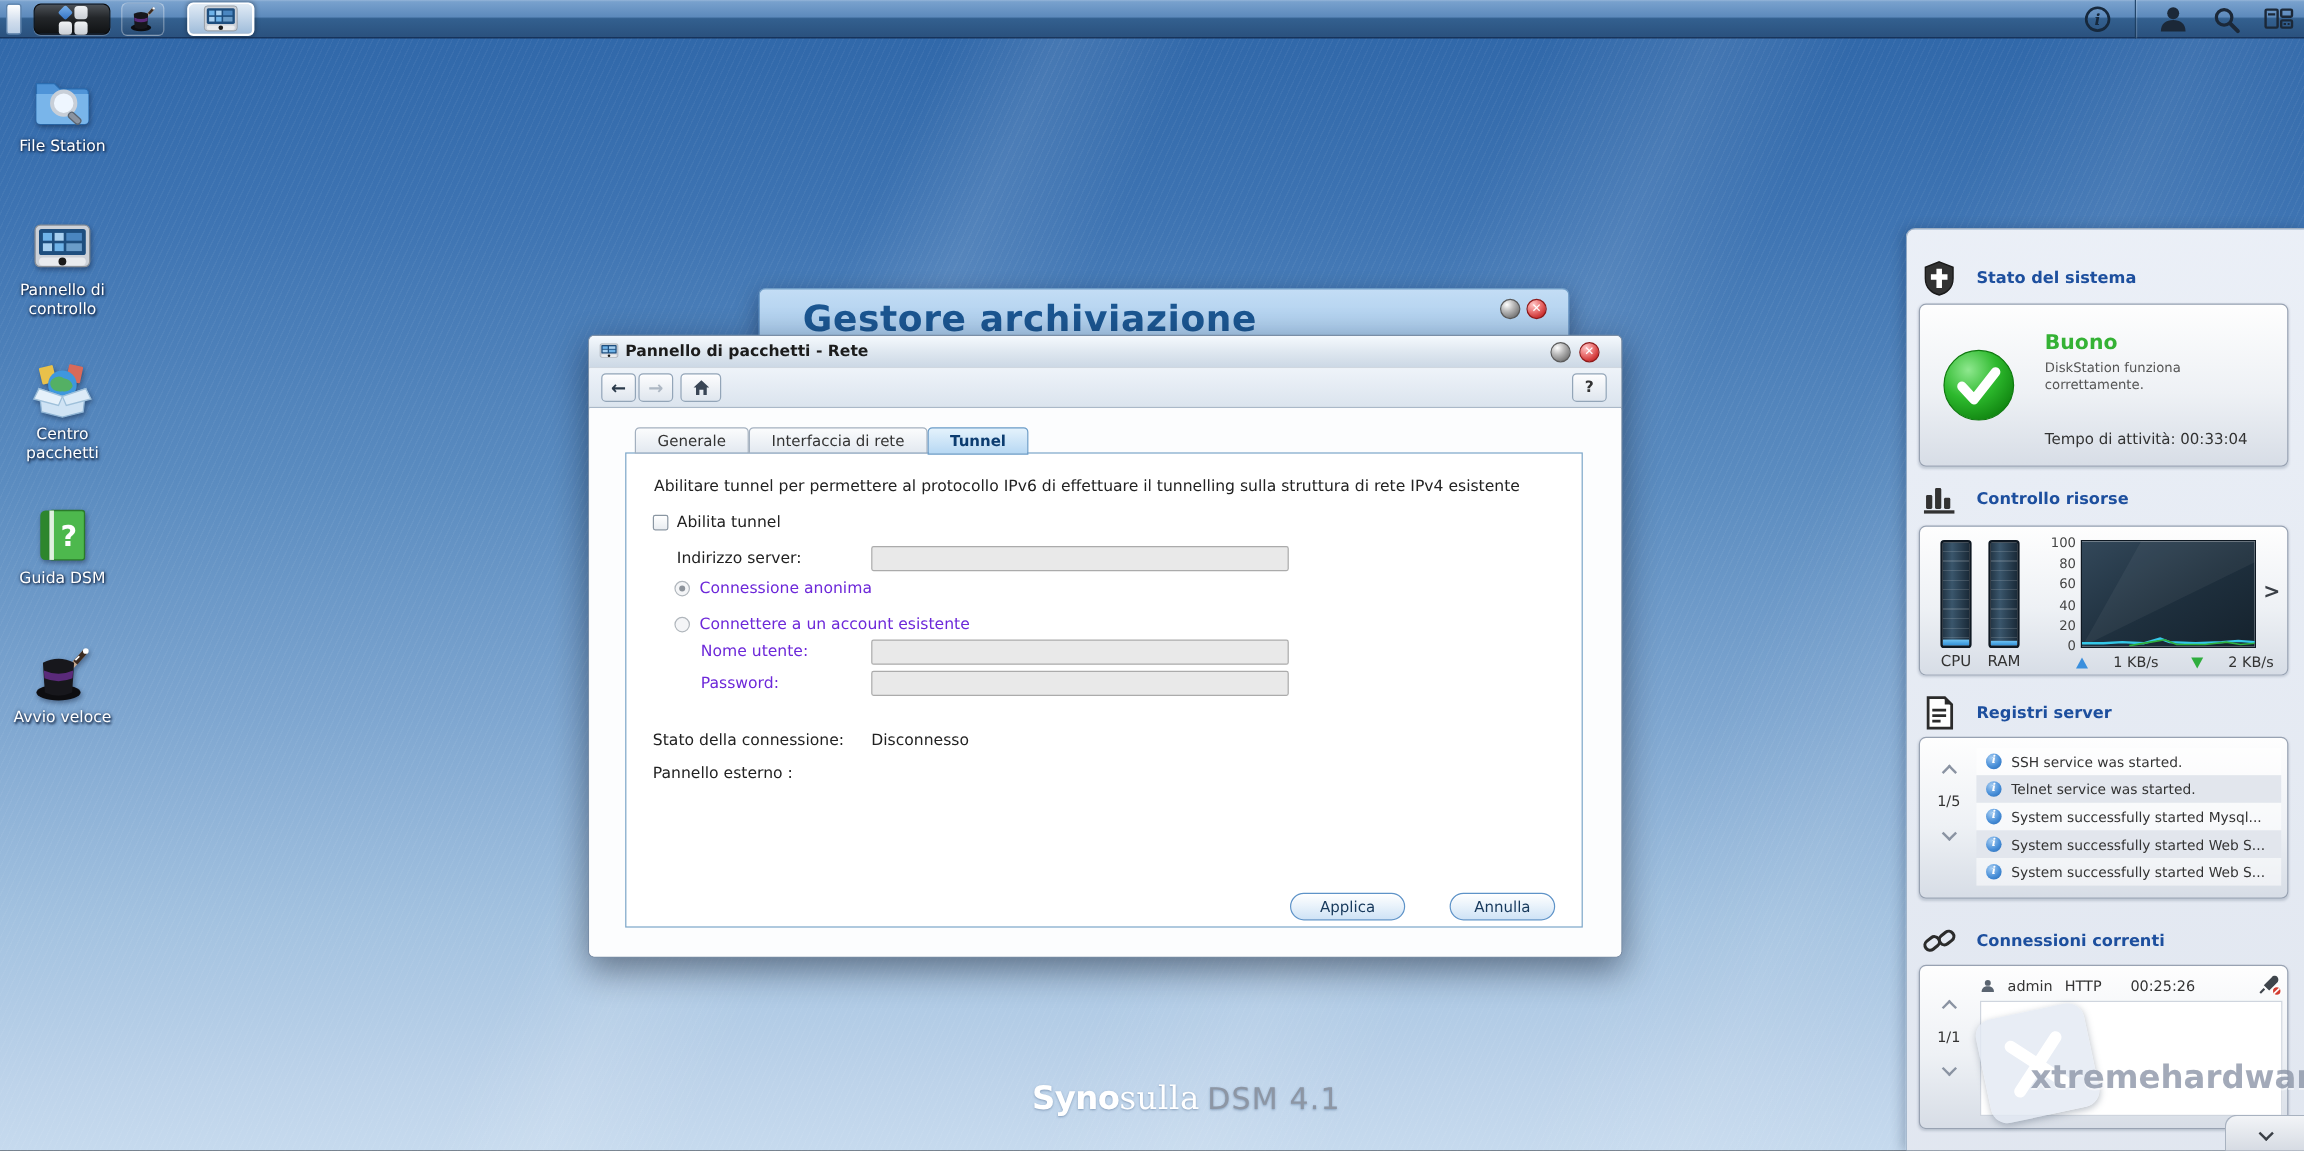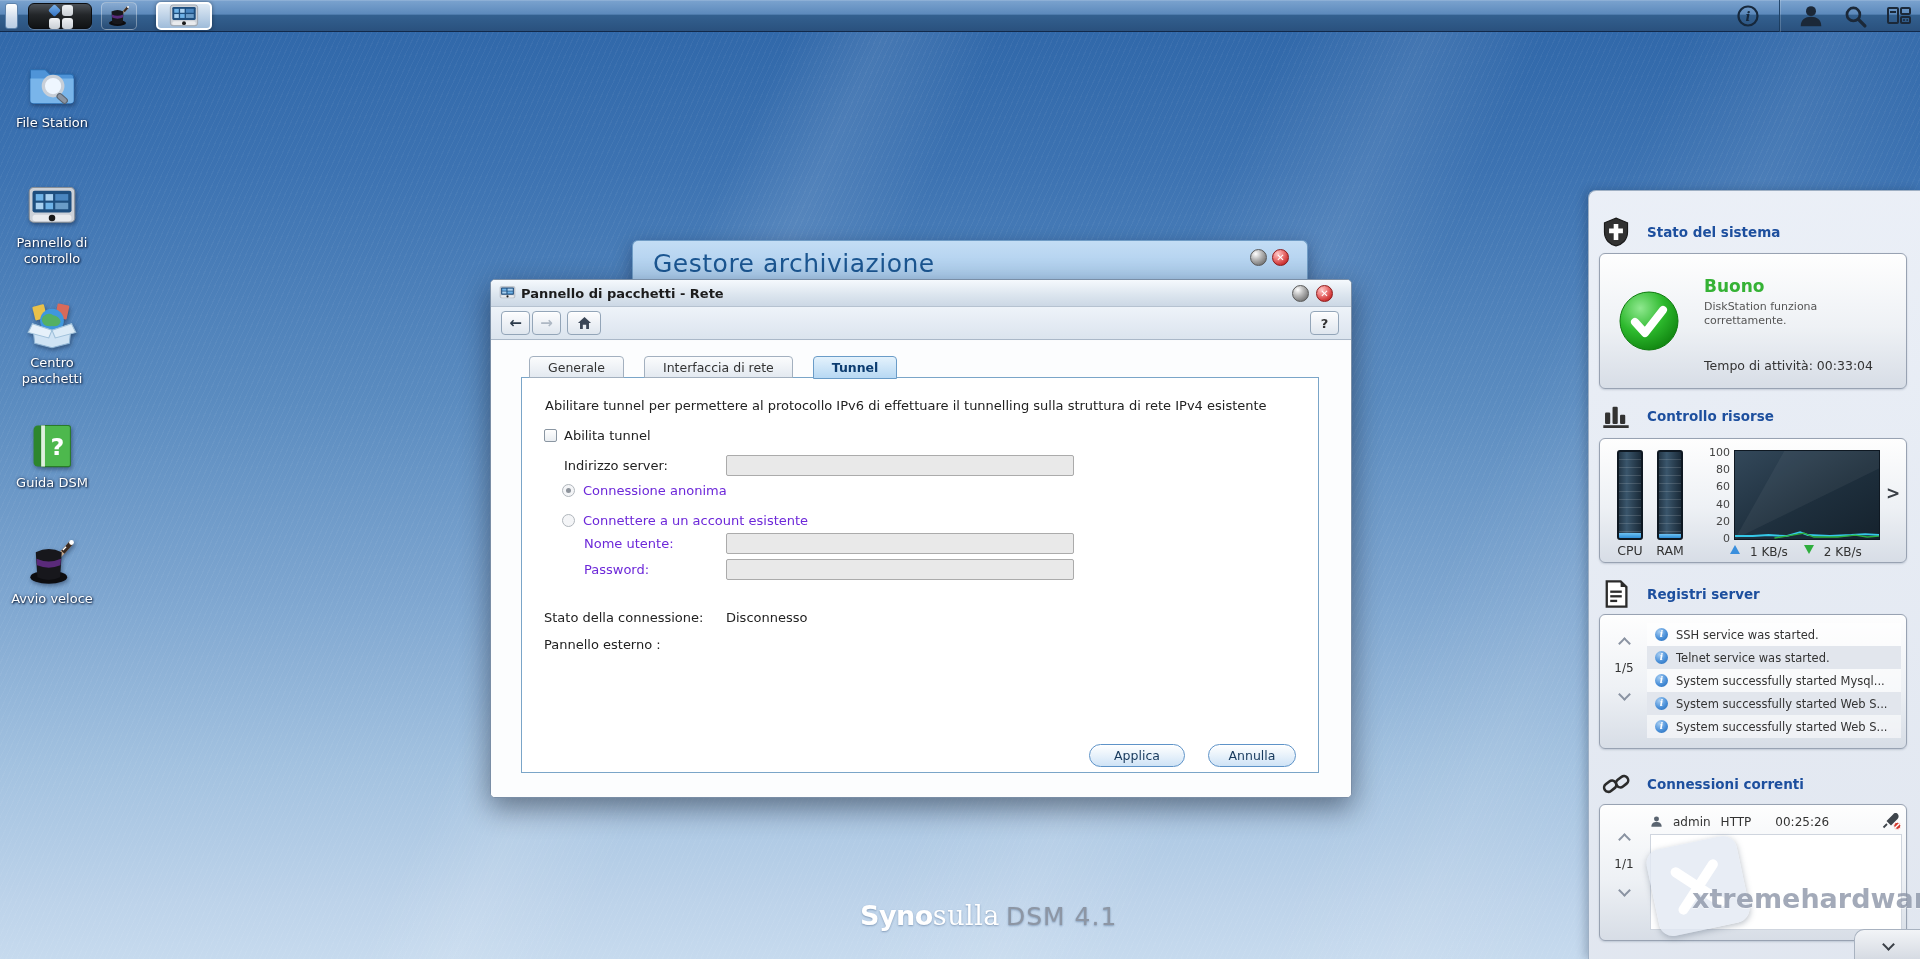--- a/index.html
+++ b/index.html
@@ -39,21 +39,21 @@
   .desk-item { position:absolute; left:0; width:104px; text-align:center; cursor:pointer; }
   .desk-item .ic { display:block; margin:0 auto; width:52px; height:48px; filter:drop-shadow(1px 2px 2px rgba(10,25,50,.45)); }
   .desk-item .lbl { display:block; margin-top:5px; font-size:13px; color:#fff; line-height:1.25;
     text-shadow:1px 1px 2px rgba(8,25,55,.95), 0 0 3px rgba(8,25,55,.7); white-space:pre-line; }
 
   
   .bg-window { position:absolute; left:632px; top:240px; width:676px; height:400px; z-index:8;
     border-radius:6px 6px 0 0; box-shadow:0 6px 18px rgba(0,10,30,.35); }
   .bg-win-header { position:relative; height:44px; border-radius:6px 6px 0 0; overflow:hidden;
     background:linear-gradient(180deg,#c3ddf5,#a6c9ea); border:1px solid #6f9cc6; border-bottom:none; }
-  .bg-win-title { position:absolute; left:20px; top:8px; font-size:25px; font-weight:normal; color:#1b5691; letter-spacing:.5px; }
+  .bg-win-title { position:absolute; left:36px; top:8px; font-size:30px; font-weight:bold; color:#1b5691; letter-spacing:.5px; }
   .bg-win-body { height:356px; background:#f4f6f9; border:1px solid #6f9cc6; border-top:none; }
   .sphere { width:17px; height:17px; border-radius:50%; display:flex; align-items:center; justify-content:center;
     font-size:10px; font-weight:bold; color:#fff; cursor:pointer; }
   .sphere.gray { background:radial-gradient(circle at 32% 26%, #ffffff, #b9b9b9 38%, #7e7e7e 75%, #606060); border:1px solid #5a5a5a; }
   .sphere.red  { background:radial-gradient(circle at 32% 26%, #ffc9c9, #ef8080 35%, #d23a3a 70%, #a81e1e); border:1px solid #8e1a1a; }
   .bg-win-header .sphere.gray { position:absolute; left:617px; top:8px; }
   .bg-win-header .sphere.red  { position:absolute; left:639px; top:8px; }
 
   
   .dialog { position:absolute; left:490px; top:279px; width:862px; height:519px; z-index:20;
@@ -67,21 +67,21 @@
   .dlg-titlebar .sphere.red  { position:absolute; right:18px; top:5px; }
   .dlg-toolbar { position:relative; height:33px; background:linear-gradient(180deg,#eef3f9,#dbe4ee);
     border-bottom:1px solid #aab8c8; }
   .tool-btn { position:absolute; top:4px; width:29px; height:24px; border-radius:4px; border:1px solid #93a5b8;
     background:linear-gradient(180deg,#fdfdfe,#dfe6ee); display:flex; align-items:center; justify-content:center;
     font-size:15px; font-weight:bold; color:#2b3a4a; cursor:pointer; box-shadow:0 1px 0 rgba(255,255,255,.8) inset; }
   .tool-btn.disabled { color:#aeb8c4; cursor:default; }
   .tool-btn.home { left:76px; width:34px; }
   .tool-btn.help { right:12px; font-size:13px; color:#333; }
   .dlg-body { position:absolute; left:0; top:61px; right:0; bottom:0; background:#fcfdfe; border-radius:0 0 4px 4px; }
-  .tabs { position:absolute; left:38px; top:15px; display:flex; gap:20px; z-index:3; }
+  .tabs { position:absolute; left:38px; top:15px; display:flex; gap:0; z-index:3; }
   .tab { height:22px; padding:0 18px; display:flex; align-items:center; font-size:12.5px; color:#333;
     background:linear-gradient(180deg,#fbfcfd,#e3e9f0); border:1px solid #a3b0bf; border-radius:4px 4px 0 0; cursor:pointer; }
   .tab.active { background:linear-gradient(180deg,#e4f2fc,#b7d8f3); border-color:#6a9cc8; color:#0c3c70;
     font-weight:bold; height:23px; margin-bottom:-1px; }
   .tab-panel { position:absolute; left:30px; top:36px; width:798px; height:396px; background:#fff;
     border:1px solid #7aa5c8; }
   .desc { position:absolute; left:23px; top:20px; font-size:13px; color:#222; }
   .chk-row { position:absolute; left:22px; top:50px; display:flex; align-items:center; gap:7px; cursor:pointer; }
   .checkbox { width:13px; height:13px; border:1px solid #8a96a2; border-radius:2px;
     background:linear-gradient(180deg,#ffffff,#e9edf1); }
@@ -114,21 +114,21 @@
   .st-uptime { position:absolute; left:104px; top:104px; font-size:12.5px; color:#333; }
   .gauge { position:absolute; top:11px; width:26px; height:90px; border:2px solid #0e1822; border-radius:3px;
     background:linear-gradient(90deg,#233646 0%,#3a566c 35%,#1a2a38 100%); overflow:hidden; }
   .gauge::before { content:""; position:absolute; inset:0;
     background:repeating-linear-gradient(180deg, transparent 0 7px, rgba(255,255,255,.14) 7px 8px); }
   .gauge .fill { position:absolute; left:0; right:0; bottom:0; background:linear-gradient(180deg,#6ec2f2,#2f8ed6); }
   .gauge-lbl { position:absolute; top:104px; width:40px; text-align:center; font-size:12.5px; color:#333; }
   .net-ticks { position:absolute; left:96px; top:5px; width:34px; text-align:right; font-size:11px; color:#444; }
   .net-ticks div { height:17.2px; line-height:17.2px; }
   .net-chart { position:absolute; left:134px; top:11px; width:146px; height:90px; border:1px solid #0e1822; }
-  .net-legend { position:absolute; left:130px; top:106px; display:flex; gap:10px; font-size:12px; color:#333; }
+  .net-legend { position:absolute; left:130px; top:106px; display:flex; align-items:center; gap:21px; font-size:12px; color:#333; }
   .tri-up { width:0; height:0; border-left:5px solid transparent; border-right:5px solid transparent; border-bottom:9px solid #3a8fdd; }
   .tri-down { width:0; height:0; border-left:5px solid transparent; border-right:5px solid transparent; border-top:9px solid #2fae3e; margin-left:6px; }
   .more-chevron { position:absolute; left:286px; top:44px; font-size:17px; font-weight:bold; color:#3a3f46; cursor:pointer; }
   .pager { position:absolute; left:6px; top:18px; width:36px; text-align:center; }
   .pager .pg { font-size:12px; color:#333; margin:9px 0; }
   .chev { display:inline-block; width:9px; height:9px; border-top:2px solid #8a93a2; border-right:2px solid #8a93a2; cursor:pointer; }
   .chev.up { transform:rotate(-45deg); }
   .chev.down { transform:rotate(135deg); }
   .log-rows { position:absolute; left:47px; top:8px; width:254px; }
   .log-row { height:23px; display:flex; align-items:center; gap:8px; padding-left:8px; font-size:11.5px; color:#333; }
@@ -369,21 +369,21 @@
           <span class="radio"></span>
           <span class="t">Connettere a un account esistente</span>
         </div>
         <span class="frm-label dim" style="left:62px; top:158px">Nome utente:</span>
         <input class="txt-input" style="top: 155px;" disabled="" value="">
         <span class="frm-label dim" style="left:62px; top:184px">Password:</span>
         <input class="txt-input" style="top: 181px;" disabled="" value="">
         <span class="frm-label" style="left:22px; top:232px">Stato della connessione:</span>
         <span class="status-val" style="top:232px">Disconnesso</span>
         <span class="frm-label" style="left:22px; top:259px">Pannello esterno :</span>
-        <div class="pill-btn" style="left:567px; top:366px; width:96px">
+        <div class="pill-btn" style="left:553px; top:366px; width:96px">
           <span>Applica</span>
         </div>
         <div class="pill-btn" style="left:686px; top:366px; width:88px">
           <span>Annulla</span>
         </div>
       </div>
     </div>
   </div>
 
   <div class="widget-panel">

